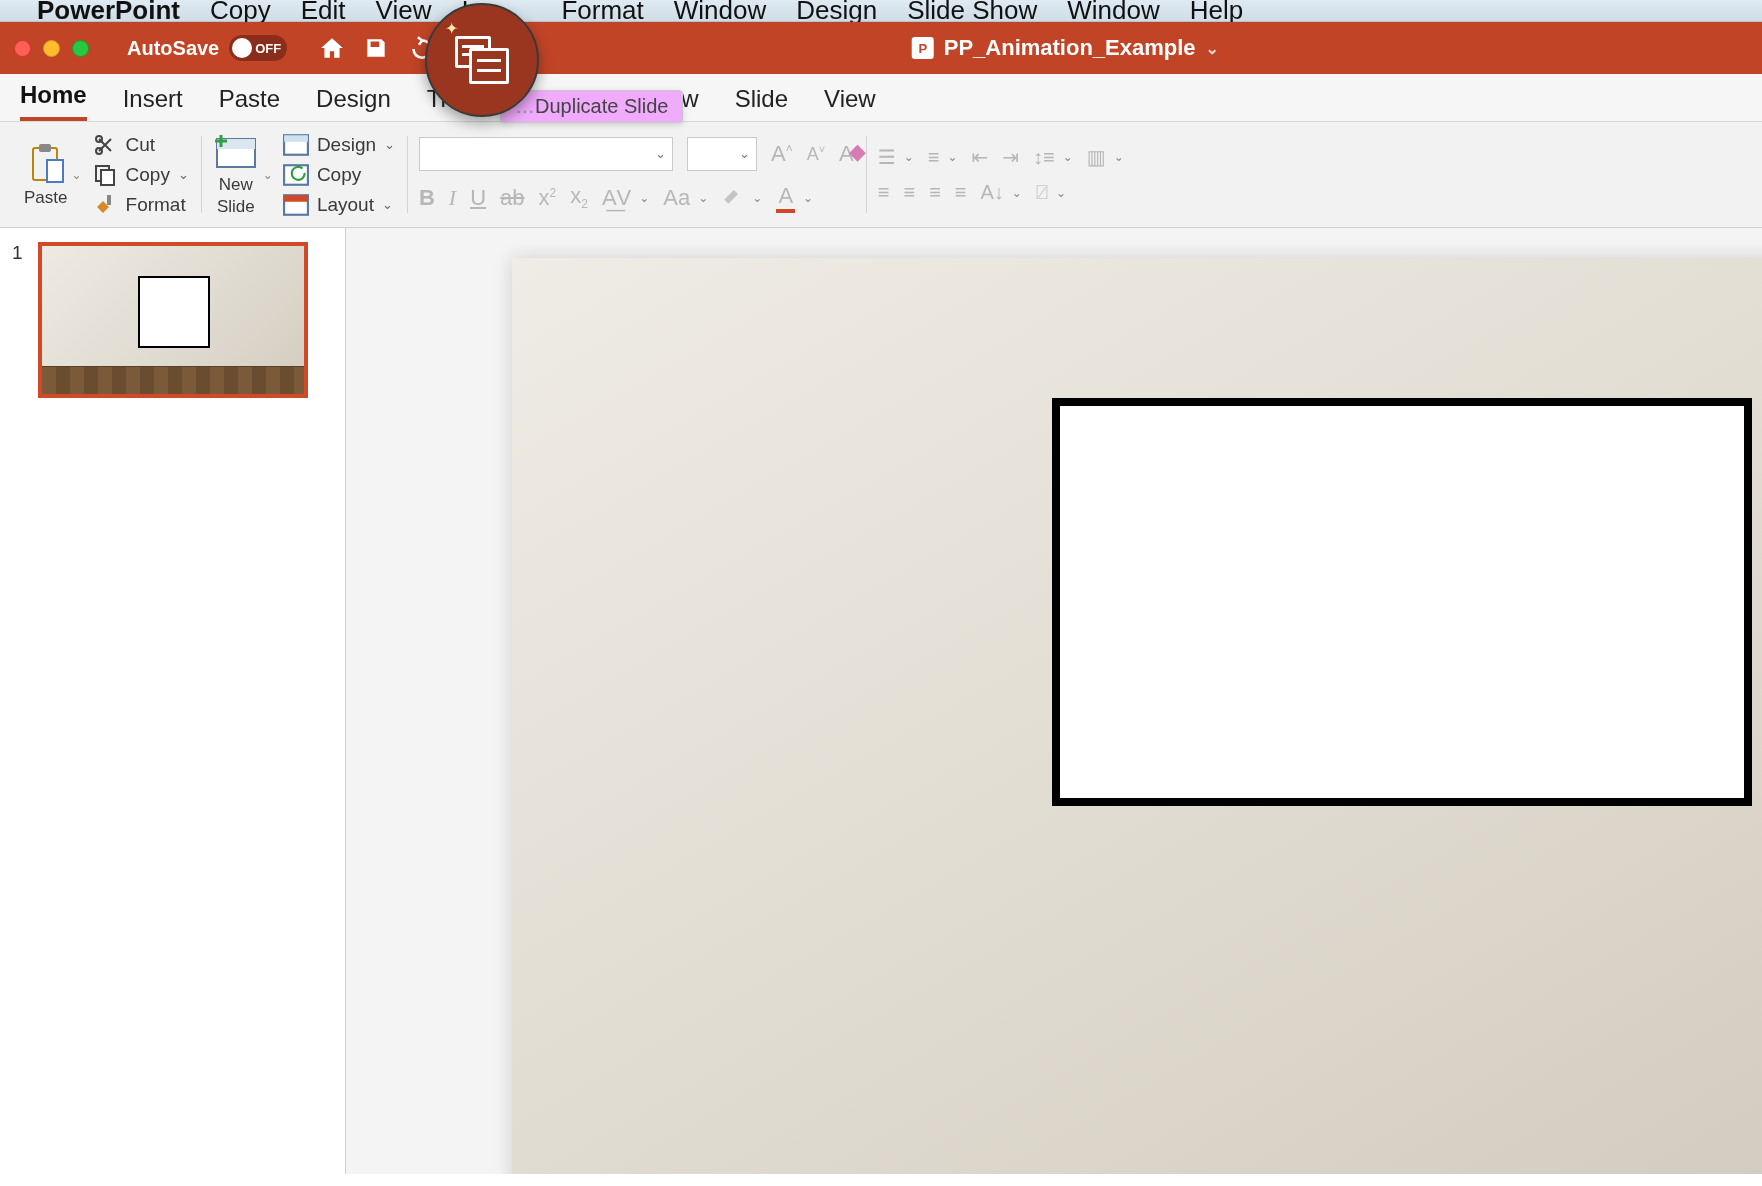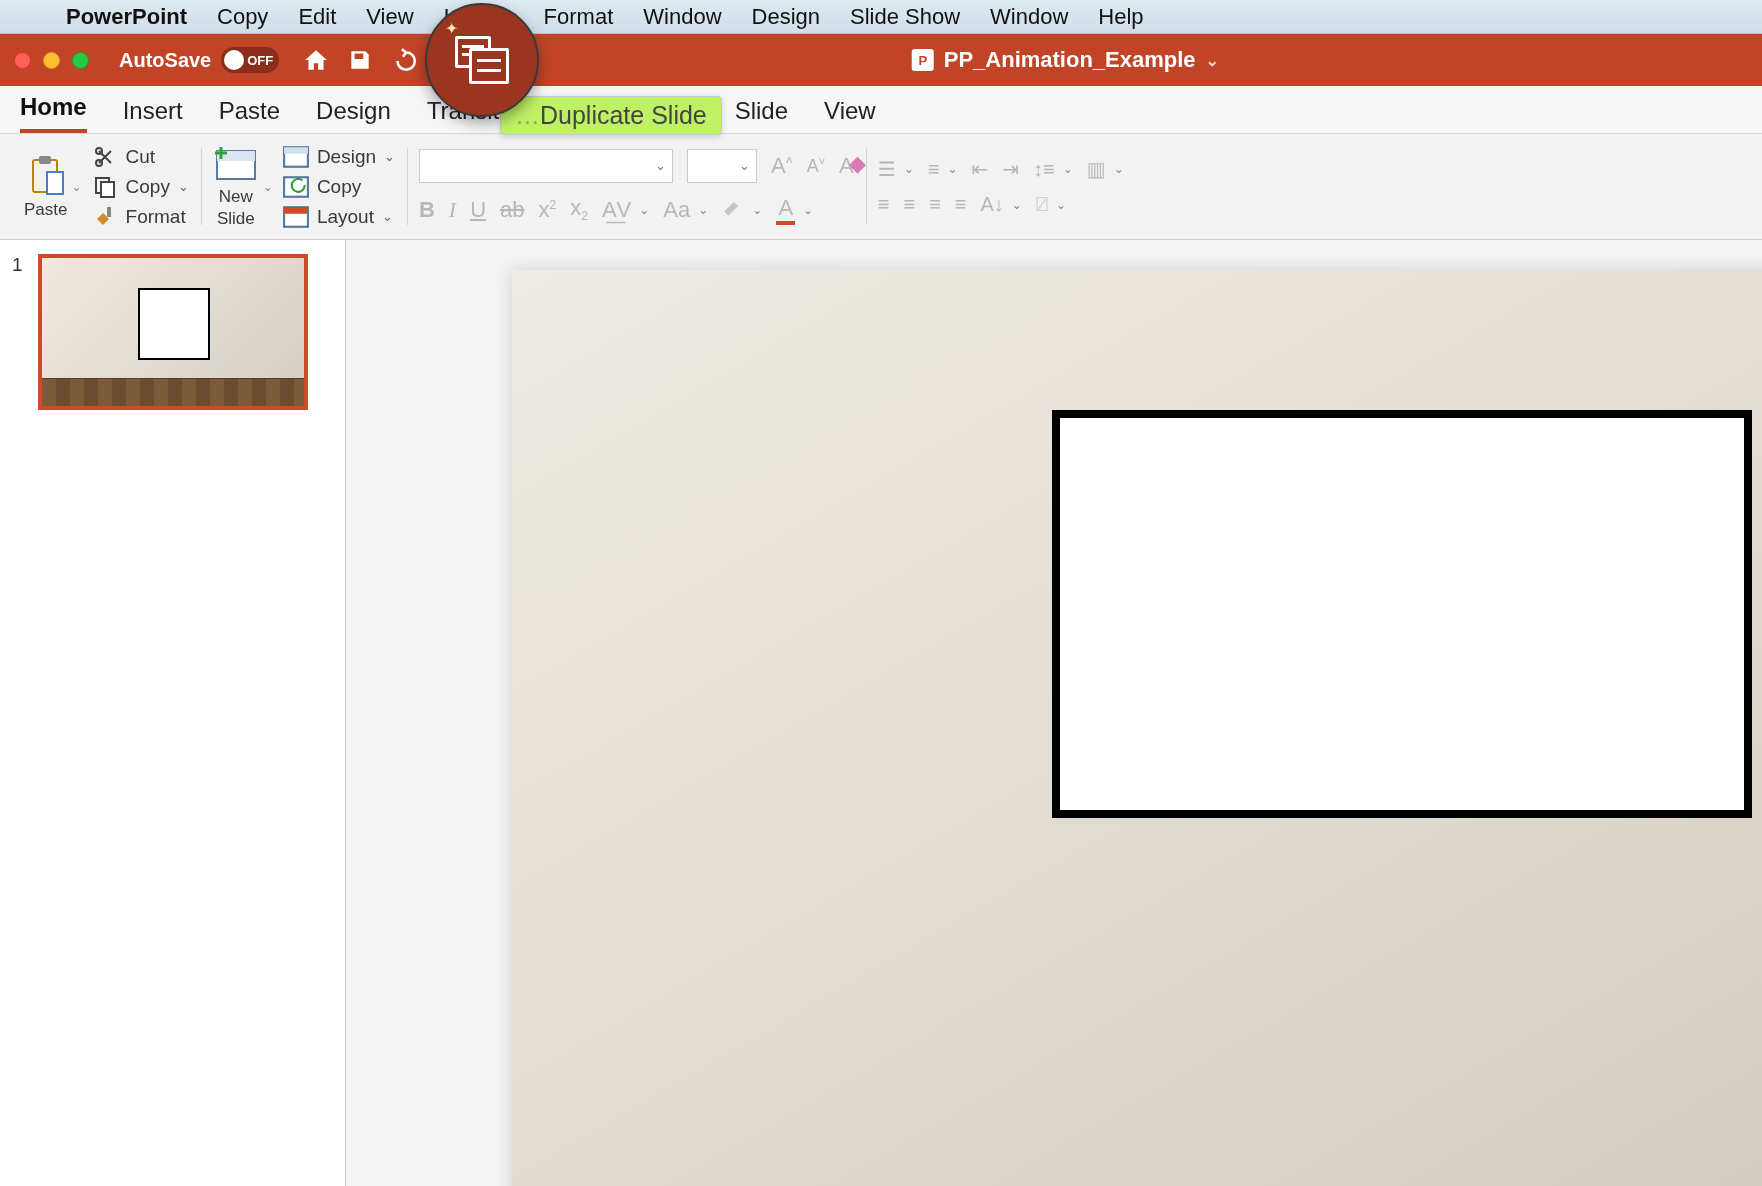--- a/index.html
+++ b/index.html
@@ -1,36 +1,36 @@
 <!DOCTYPE html>
 <html><head>
 <meta charset="utf-8">
 <style>
   * { box-sizing: border-box; margin: 0; padding: 0; font-family: -apple-system, "Helvetica Neue", Arial, sans-serif; }
   html,body { width:1762px; height:1186px; overflow:hidden; background:#fff; }
 
   
   .mac-menubar {
-    height:34px; width:100%;
+    height:22px; width:100%;
     background:linear-gradient(#dfeaf2,#cfdde6);
     border-bottom:1px solid #b8c4cc;
     display:flex; align-items:center;
-    padding-left:36px; gap:30px;
-    font-size:22px; color:#111;
+    padding-left:7px; gap:30px;
+    font-size:26px; color:#111;
   }
   .mac-menubar .apple { font-size:22px; }
   .mac-menubar .app-name { font-weight:700; }
   .mac-menubar .menu-item { cursor:default; }
 
   
   .titlebar {
     height:52px; width:100%;
     background:#c14427;
     display:flex; align-items:center;
-    padding:0 14px; color:#fff; position:relative;
+    padding:0 14px; color:#fff; position:relative;gap:8px;
   }
   .traffic-lights { display:flex; gap:12px; margin-right:30px; }
   .tl { width:17px; height:17px; border-radius:50%; }
   .tl.red { background:#ff5f57; border:1px solid #d1382e; }
   .tl.yellow { background:#ffbd2e; border:1px solid #d19a24; }
   .tl.green { background:#28c940; border:1px solid #1f9a30; }
 
   .autosave { display:flex; align-items:center; gap:10px; font-size:20px; font-weight:600; margin-right:22px;}
   .toggle {
     width:58px; height:26px; border-radius:13px;
@@ -62,23 +62,23 @@
   .ribbon-tabs {
     height:48px; background:#f6f6f6; border-bottom:1px solid #d9d9d9;
     display:flex; align-items:flex-end; padding:0 20px; gap:36px;
     font-size:24px; color:#222;
   }
   .ribbon-tabs .tab { padding-bottom:8px; cursor:default;}
   .ribbon-tabs .tab.active { font-weight:700; border-bottom:4px solid #c14427; color:#111;}
   .ribbon-tabs .tab.partial { position:relative; }
 
   .tooltip-float{
-    position:absolute; left:500px; top:96px;
-    background:#bef264; border:1px solid #c8c8c8; border-radius:4px;
-    padding:4px 14px; font-size:25px; color:#444; z-index:40;
+    position:absolute; left:500px; top:90px;
+    background:#f0abfc; border:1px solid #c8c8c8; border-radius:4px;
+    padding:4px 14px; font-size:20px; color:#444; z-index:40;
     box-shadow:0 2px 6px rgba(0,0,0,.15);
   }
 
   
   .ribbon {
     height:106px; background:#f2f2f2; border-bottom:1px solid #cfcfcf;
     display:flex; align-items:stretch; padding:6px 12px; gap:0;
     color:#3a3a3a;
   }
   .group { display:flex; align-items:center; padding:0 12px; gap:10px; position:relative;}

